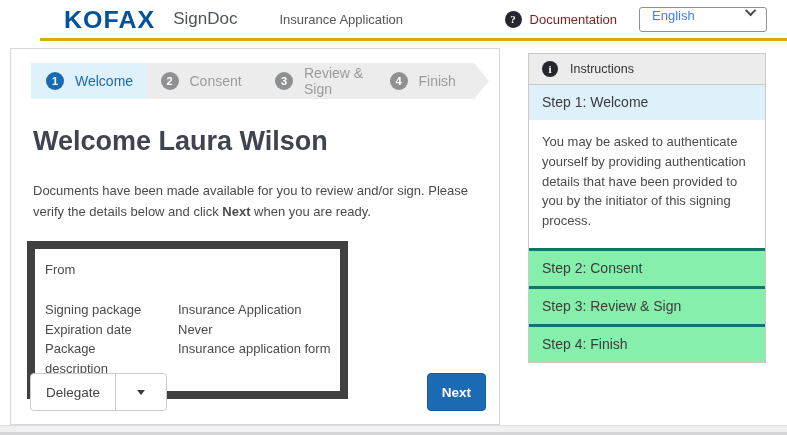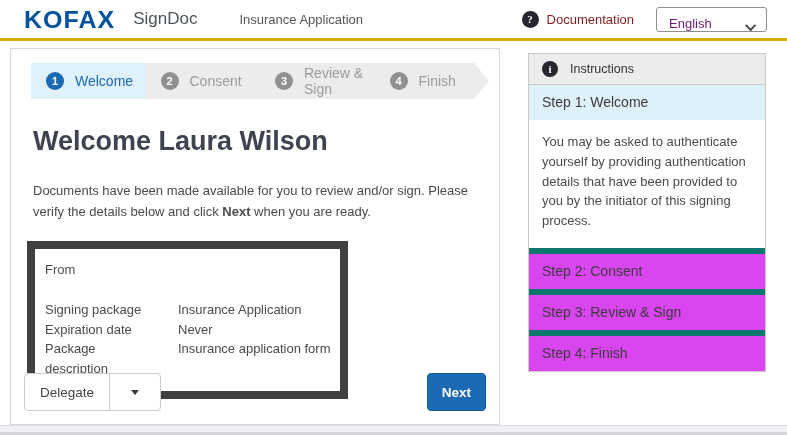--- a/index.html
+++ b/index.html
@@ -13,20 +13,21 @@
   }
 
   
   .header {
     height: 41px;
     display: flex;
     align-items: center;
     padding: 0 20px 0 24px;
     border-bottom: 3px solid #d8ac0e;
     background: #fff;
+    margin-left: 40px;
   }
   .logo {
     font-size: 25px;
     font-weight: 800;
     letter-spacing: 1px;
     color: #00529e;
     transform: scaleY(0.96);
   }
   .product-name { margin-left: 18px; font-size: 17px; color: #4d535b; }
   .package-title { margin-left: 42px; font-size: 13px; color: #565656; }
@@ -36,25 +37,25 @@
     width: 17px; height: 17px; border-radius: 50%;
     background: #26262e; color: #fff;
     font-size: 11px; font-weight: bold;
     display: flex; align-items: center; justify-content: center;
     font-family: "Liberation Serif", serif;
     flex: 0 0 auto;
   }
   .doc-label { font-size: 13px; color: #7f1d1d; }
   .lang-select {
     margin-left: 22px;
-    width: 111px; height: 25px;
+    width: 128px; height: 25px;
     border: 1px solid #8f8f8f; border-radius: 3px;
-    display: flex; align-items: flex-end; justify-content: space-between;
+    display: flex; align-items: flex-start; justify-content: space-between;
     padding: 0 10px 0 12px;
-    font-size: 13px; color: #701a75;
+    font-size: 13px; color: #3b82f6;
     background: #fff; cursor: pointer;
   }
   .chevron-down {
     width: 8px; height: 8px;
     border-left: 2px solid #4a4a4a; border-bottom: 2px solid #4a4a4a;
     transform: rotate(-45deg) translateY(-2px);
   }
 
   
   .main-card {
@@ -111,21 +112,21 @@
     font-size: 13px;
     line-height: 1.5;
   }
   .detail-row { display: flex; }
   .detail-label { width: 133px; padding-right: 16px; flex: 0 0 auto; }
   .detail-value { flex: 1; }
   .detail-spacer { height: 21px; }
 
   .button-row {
     position: absolute;
-    left: 13px; right: 13px; bottom: 13px;
+    left: 19px; right: 13px; bottom: 13px;
     display: flex; align-items: center; justify-content: space-between;
   }
   .delegate-group { display: flex; }
   .btn {
     height: 38px;
     background: #fff;
     border: 1px solid #cccccc;
     font-size: 13.5px;
     color: #444;
     cursor: pointer;
@@ -158,24 +159,24 @@
     height: 32px;
     background: #ececec;
     border: 1px solid #c9c9c9;
     display: flex; align-items: center; gap: 12px;
     padding-left: 13px;
     font-size: 12.5px; color: #333;
   }
   .sidebar-header .circle-icon { width: 16px; height: 16px; }
   .accordion { border: 1px solid #c9c9c9; border-top: none; }
   .accordion-item-header {
-    background: #d946ef;
+    background: #86efac;
     padding: 9px 13px 10px;
     font-size: 14px; color: #3c3c3c;
-    border-top: 6px solid #0f766e;
+    border-top: 3px solid #0f766e;
     cursor: pointer;
   }
   .accordion-item-header:first-child { border-top: none; }
   .accordion-item-header.active { background: #def0fa; border-top: none; }
   .accordion-body {
     background: #fff;
     padding: 12px 13px 17px;
     font-size: 13px; line-height: 1.52; color: #4b4b4b;
   }
 

